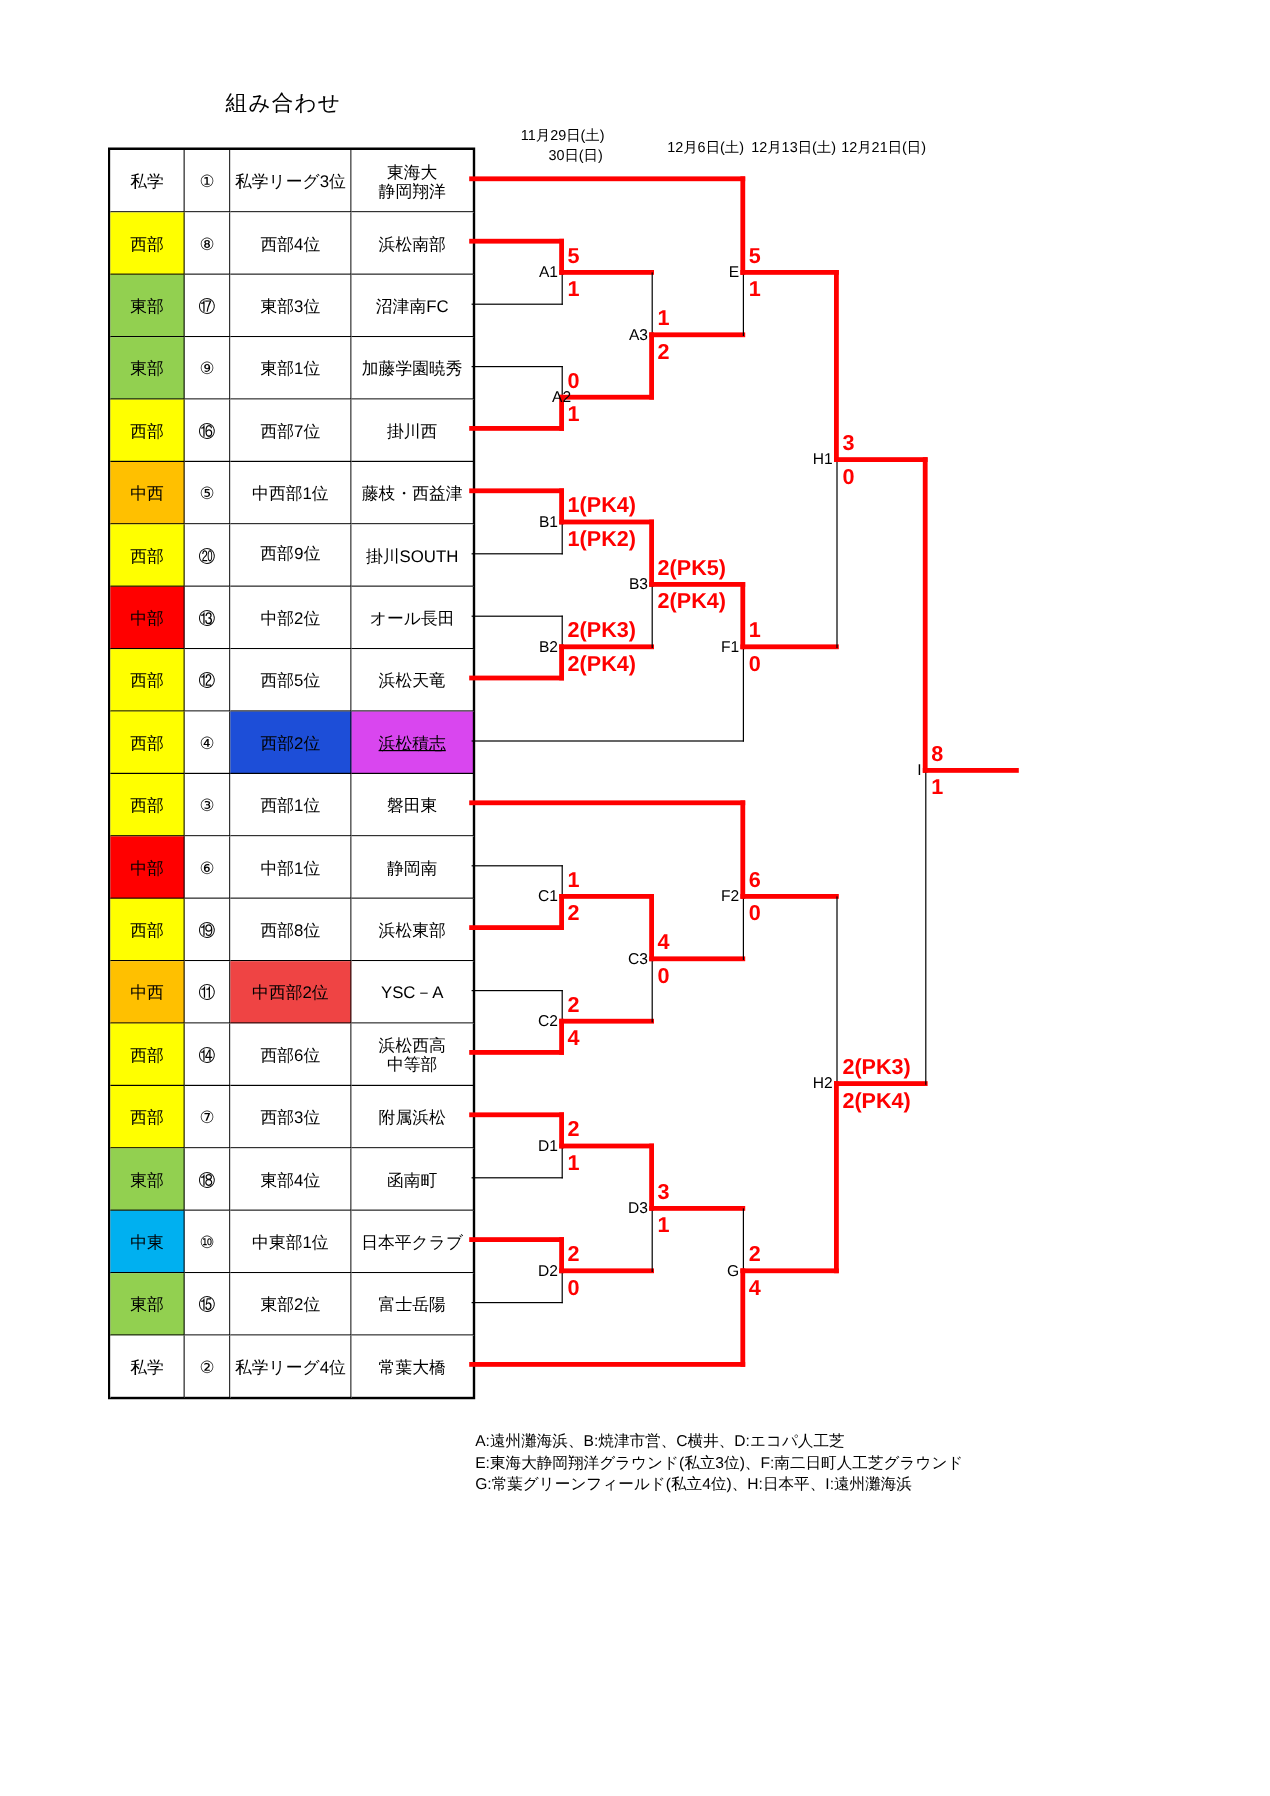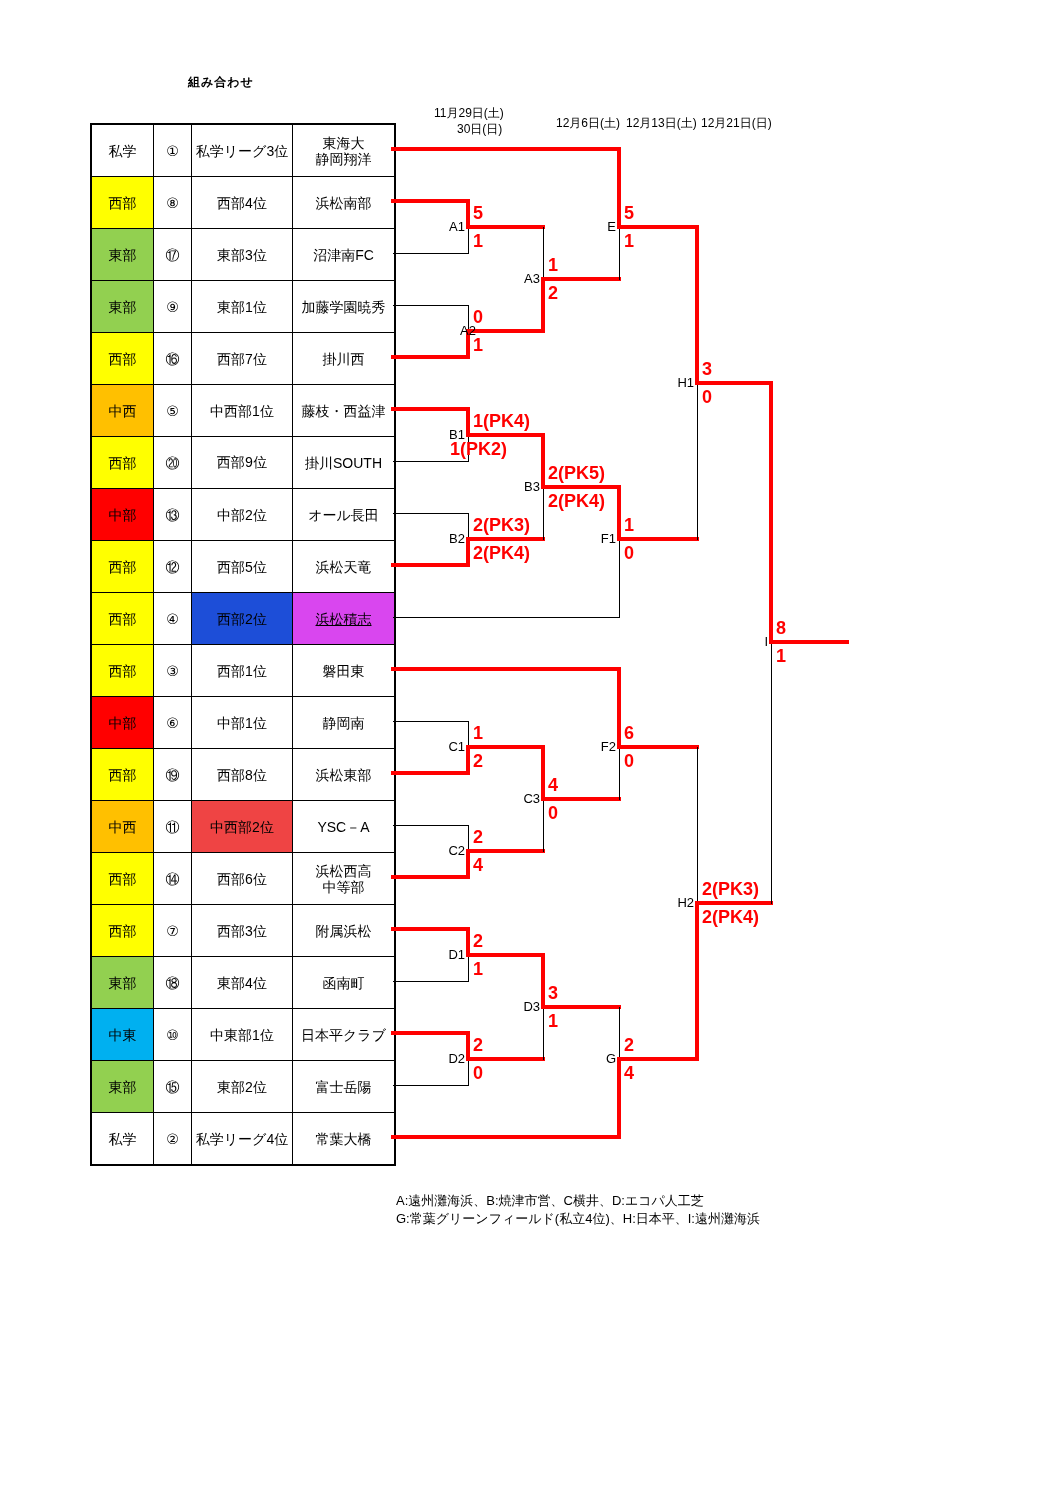--- a/index.html
+++ b/index.html
@@ -5,21 +5,21 @@
   html,body{margin:0;padding:0;background:#ffffff;}
   #stage{
     position:relative;
     width:1058px;height:1497px;
     background:#ffffff;
     font-family:"Liberation Sans","DejaVu Sans",sans-serif;
     color:#000;
     overflow:hidden;
   }
   .abs{position:absolute;}
-  #title{font-size:12px;letter-spacing:1px;font-weight:bold;}
+  #title{font-size:18px;letter-spacing:1px;}
   .date-label{font-size:12px;white-space:nowrap;}
   
   #seed-table{
     position:absolute;
     border-top:2px solid #000;border-left:2px solid #000;
     border-right:1px solid #000;border-bottom:1px solid #000;
     box-sizing:border-box;
   }
   .trow{display:flex;}
   .tcell{
@@ -212,21 +212,21 @@
       <div class="seg-red" style="left: 466px; top: 329px; width: 4px; height: 30px;"></div>
       <div class="seg-red" style="left: 466px; top: 329px; width: 79px; height: 4px;"></div>
       <div class="match-label" style="left: 432px; top: 323px; width: 44px;">A2</div>
       <div class="match-score" style="left: 473px; top: 308px;">0</div>
       <div class="match-score" style="left: 473px; top: 336px;">1</div>
       <div class="seg-red" style="left: 466px; top: 407px; width: 4px; height: 30px;"></div>
       <div class="seg-black" style="left: 468px; top: 435px; width: 1px; height: 27px;"></div>
       <div class="seg-red" style="left: 466px; top: 433px; width: 79px; height: 4px;"></div>
       <div class="match-label" style="left: 421px; top: 427px; width: 44px;">B1</div>
       <div class="match-score" style="left: 473px; top: 412px;">1(PK4)</div>
-      <div class="match-score" style="left: 450px; top: 440px;">1(PK2)</div>
+      <div class="match-score" style="left: 473px; top: 440px;">1(PK2)</div>
       <div class="seg-black" style="left: 468px; top: 513px; width: 1px; height: 27px;"></div>
       <div class="seg-red" style="left: 466px; top: 537px; width: 4px; height: 30px;"></div>
       <div class="seg-red" style="left: 466px; top: 537px; width: 79px; height: 4px;"></div>
       <div class="match-label" style="left: 421px; top: 531px; width: 44px;">B2</div>
       <div class="match-score" style="left: 473px; top: 516px;">2(PK3)</div>
       <div class="match-score" style="left: 473px; top: 544px;">2(PK4)</div>
       <div class="seg-black" style="left: 468px; top: 721px; width: 1px; height: 27px;"></div>
       <div class="seg-red" style="left: 466px; top: 745px; width: 4px; height: 30px;"></div>
       <div class="seg-red" style="left: 466px; top: 745px; width: 79px; height: 4px;"></div>
       <div class="match-label" style="left: 421px; top: 739px; width: 44px;">C1</div>
@@ -313,15 +313,16 @@
       <div class="seg-red" style="left: 769px; top: 381px; width: 4px; height: 263px;"></div>
       <div class="seg-black" style="left: 771px; top: 642px; width: 1px; height: 262px;"></div>
       <div class="seg-red" style="left: 769px; top: 640px; width: 80px; height: 4px;"></div>
       <div class="match-label" style="left: 724px; top: 634px; width: 44px;">I</div>
       <div class="match-score" style="left: 776px; top: 619px;">8</div>
       <div class="match-score" style="left: 776px; top: 647px;">1</div>
     </div>
 
   <div id="venue-notes" class="abs" style="left:396px;top:1192px;">
       <div>A:遠州灘海浜、B:焼津市営、C横井、D:エコパ人工芝</div>
+      <div>E:東海大静岡翔洋グラウンド(私立3位)、F:南二日町人工芝グラウンド</div>
       <div>G:常葉グリーンフィールド(私立4位)、H:日本平、I:遠州灘海浜</div>
     </div>
 </div>
 
 </body></html>

